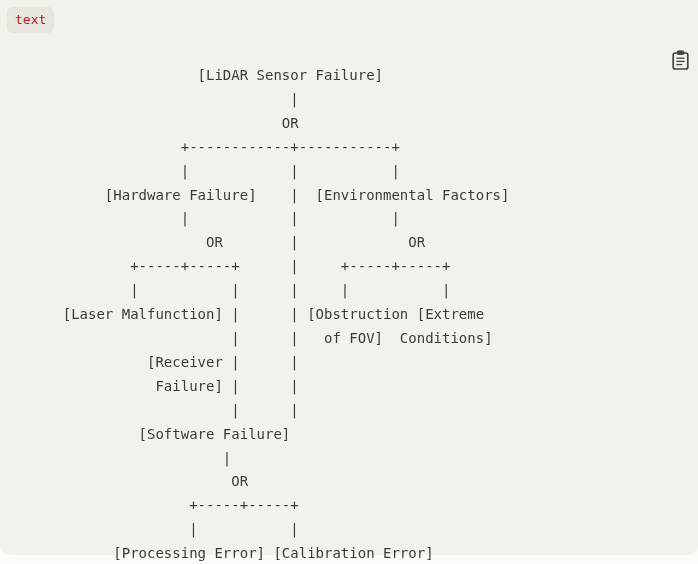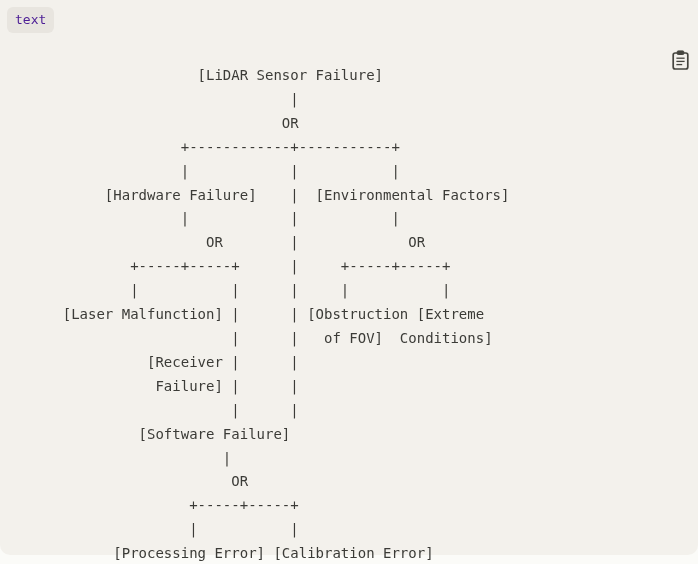--- a/index.html
+++ b/index.html
@@ -18,21 +18,21 @@
     width: 698px;
     height: 555px;
     background: #f3f1ec;
     border-radius: 0 0 10px 10px;
   }
   .lang-chip {
     position: absolute;
     top: 7px;
     left: 7px;
     background: #e8e5df;
-    color: #4c1d95;
+    color: #b91c1c;
     font-size: 13px;
     line-height: 16px;
     padding: 5px 8px;
     border-radius: 6px;
     font-family: "DejaVu Sans Mono", monospace;
   }
   .copy-btn {
     position: absolute;
     top: 49px;
     right: 8px;

